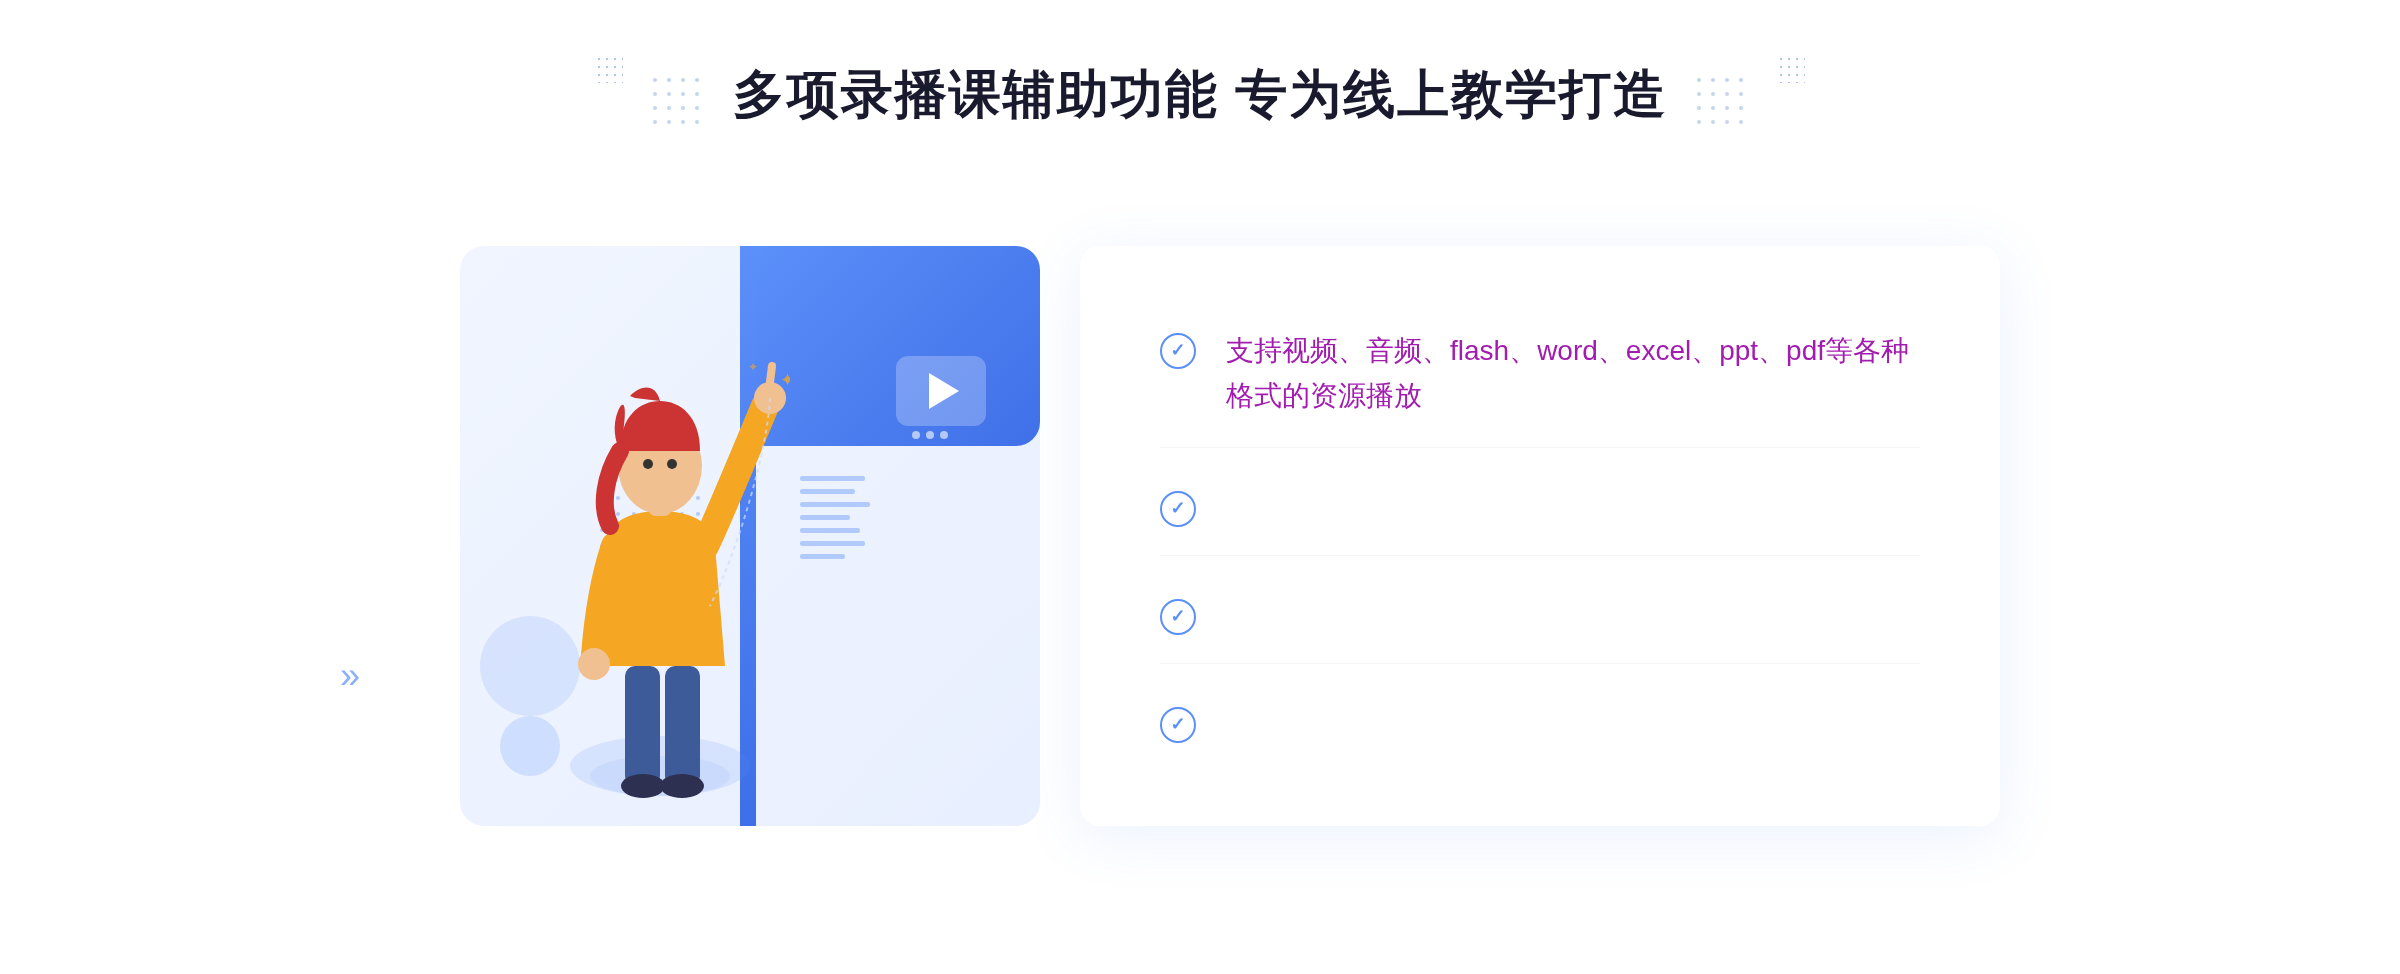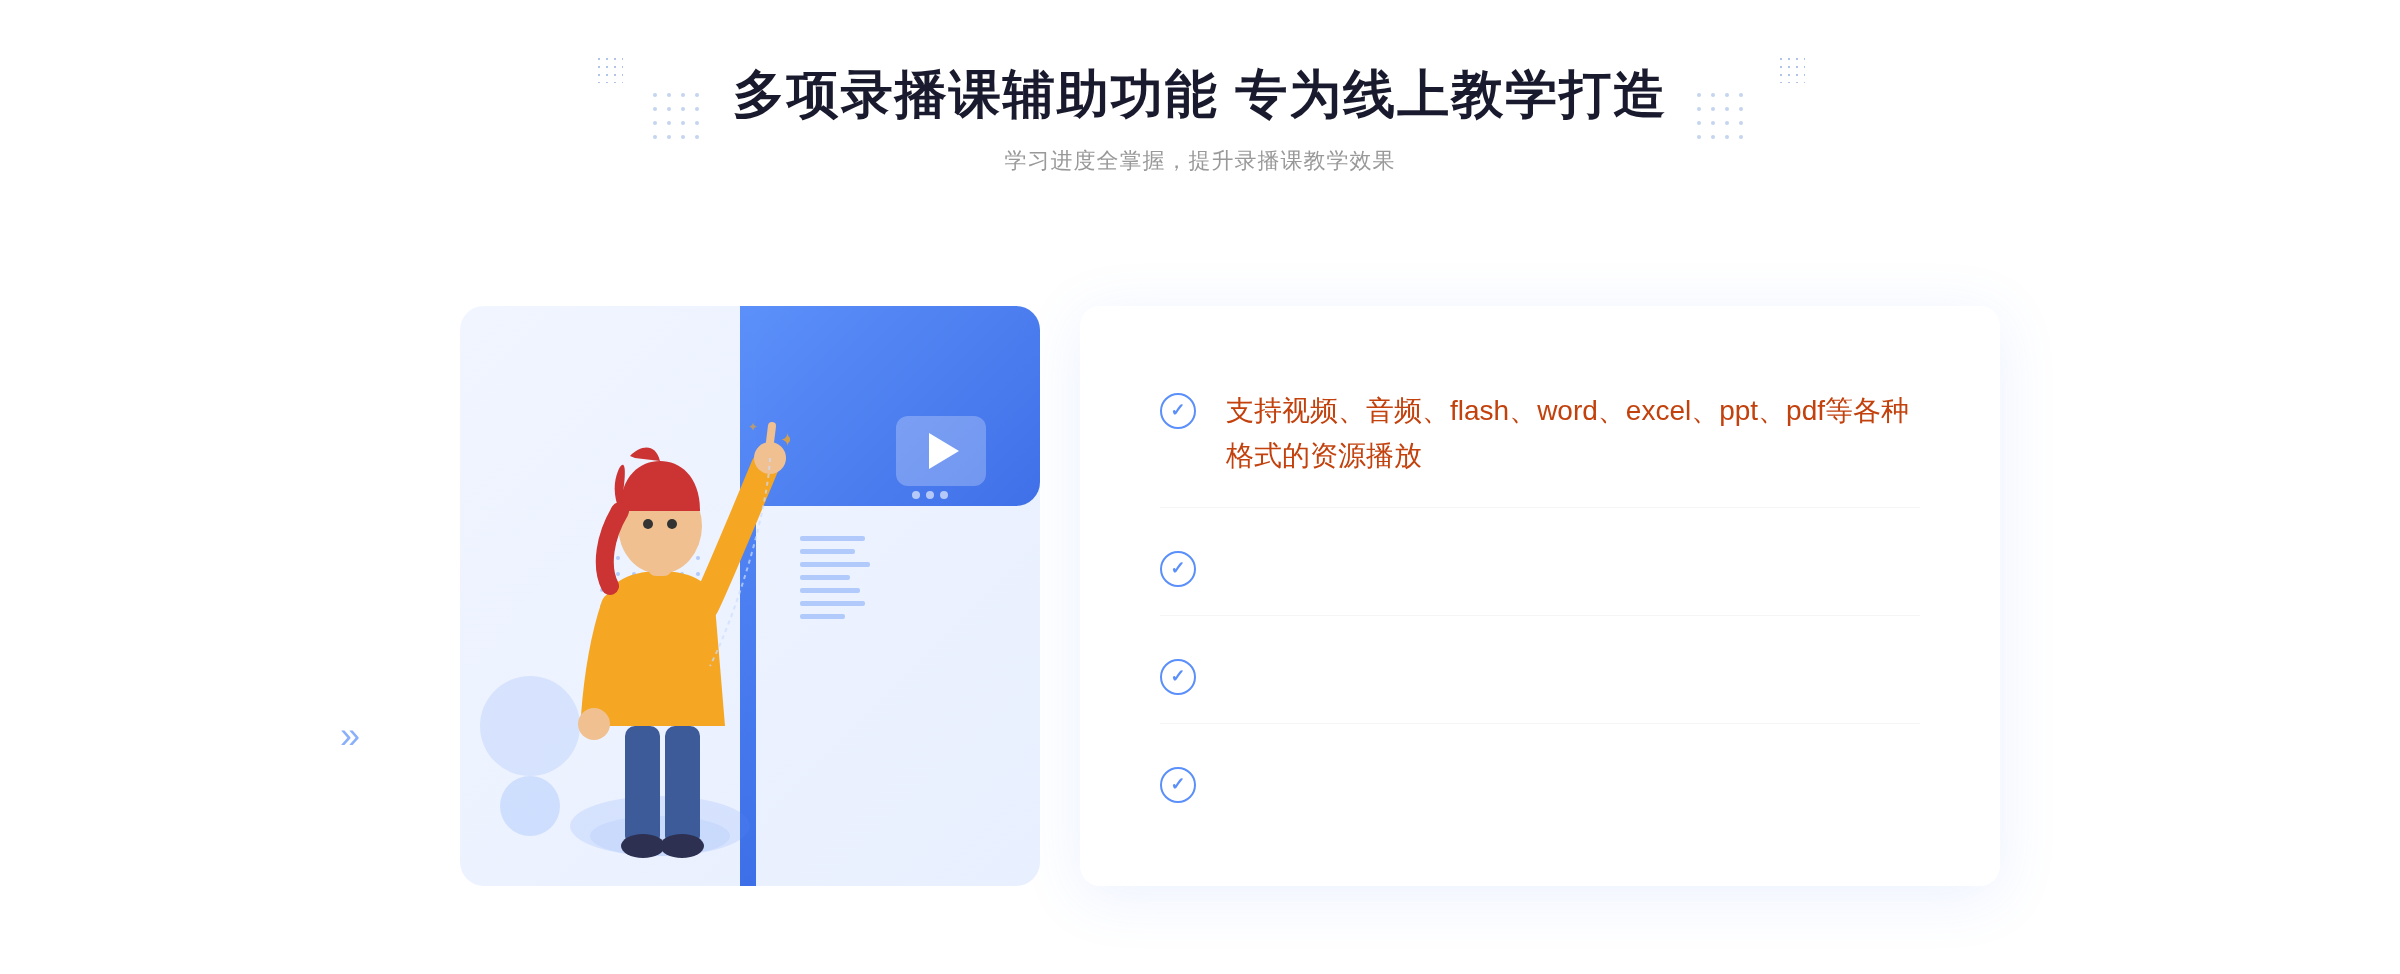--- a/index.html
+++ b/index.html
@@ -44,22 +44,22 @@
       position: absolute;
       top: 55px;
       right: 595px;
       width: 28px;
       height: 28px;
       background-image: radial-gradient(circle, #b0c4e8 1.5px, transparent 1.5px);
       background-size: 8px 8px;
     }
 
     .header-section {
-      text-align: center;
-      margin-bottom: 80px;
+      text-align: right;
+      margin-bottom: 50px;
       position: relative;
     }
 
     .header-dots-left {
       position: absolute;
       left: -80px;
       top: 50%;
       transform: translateY(-50%);
       display: grid;
       grid-template-columns: repeat(4, 8px);
@@ -309,21 +309,21 @@
     .check-mark {
       color: #5b8ff9;
       font-size: 18px;
       font-weight: 700;
       line-height: 1;
       margin-top: -2px;
     }
 
     .feature-text {
       font-size: 28px;
-      color: #c2410c;
+      color: #a21caf;
       line-height: 1.6;
       font-weight: 400;
     }
   </style>
 </head>
 <body>
 
 <div class="page-container">
 
   <div class="header-section">
@@ -341,21 +341,20 @@
       <div class="dot"></div>
       <div class="dot"></div>
       <div class="dot"></div>
       <div class="dot"></div>
       <div class="dot"></div>
       <div class="dot"></div>
       <div class="dot"></div>
     </div>
 
     <h1 class="main-title">多项录播课辅助功能 专为线上教学打造</h1>
-    <p class="sub-title">学习进度全掌握，提升录播课教学效果</p>
 
     <div class="header-dots-right">
       <div class="dot"></div>
       <div class="dot"></div>
       <div class="dot"></div>
       <div class="dot"></div>
       <div class="dot"></div>
       <div class="dot"></div>
       <div class="dot"></div>
       <div class="dot"></div>

